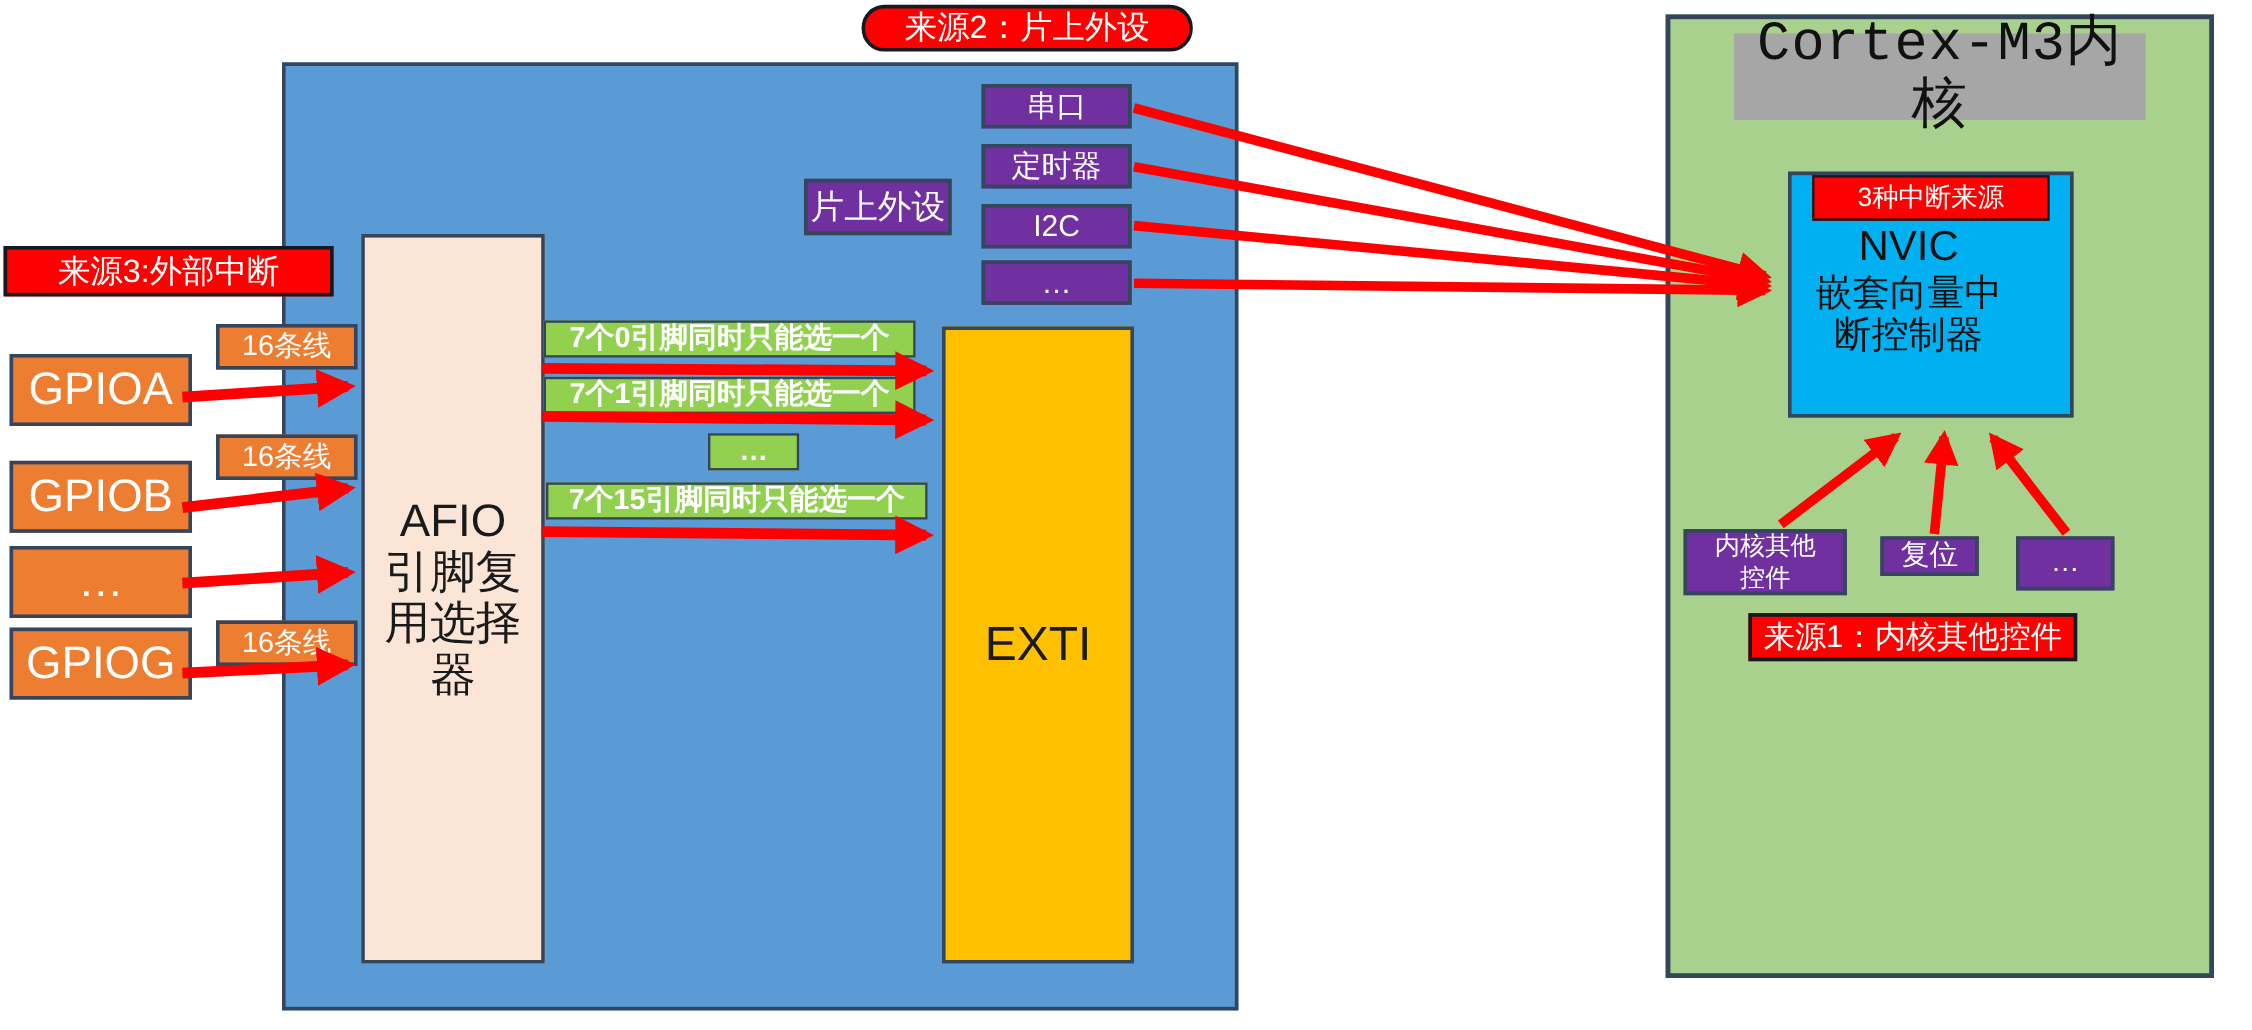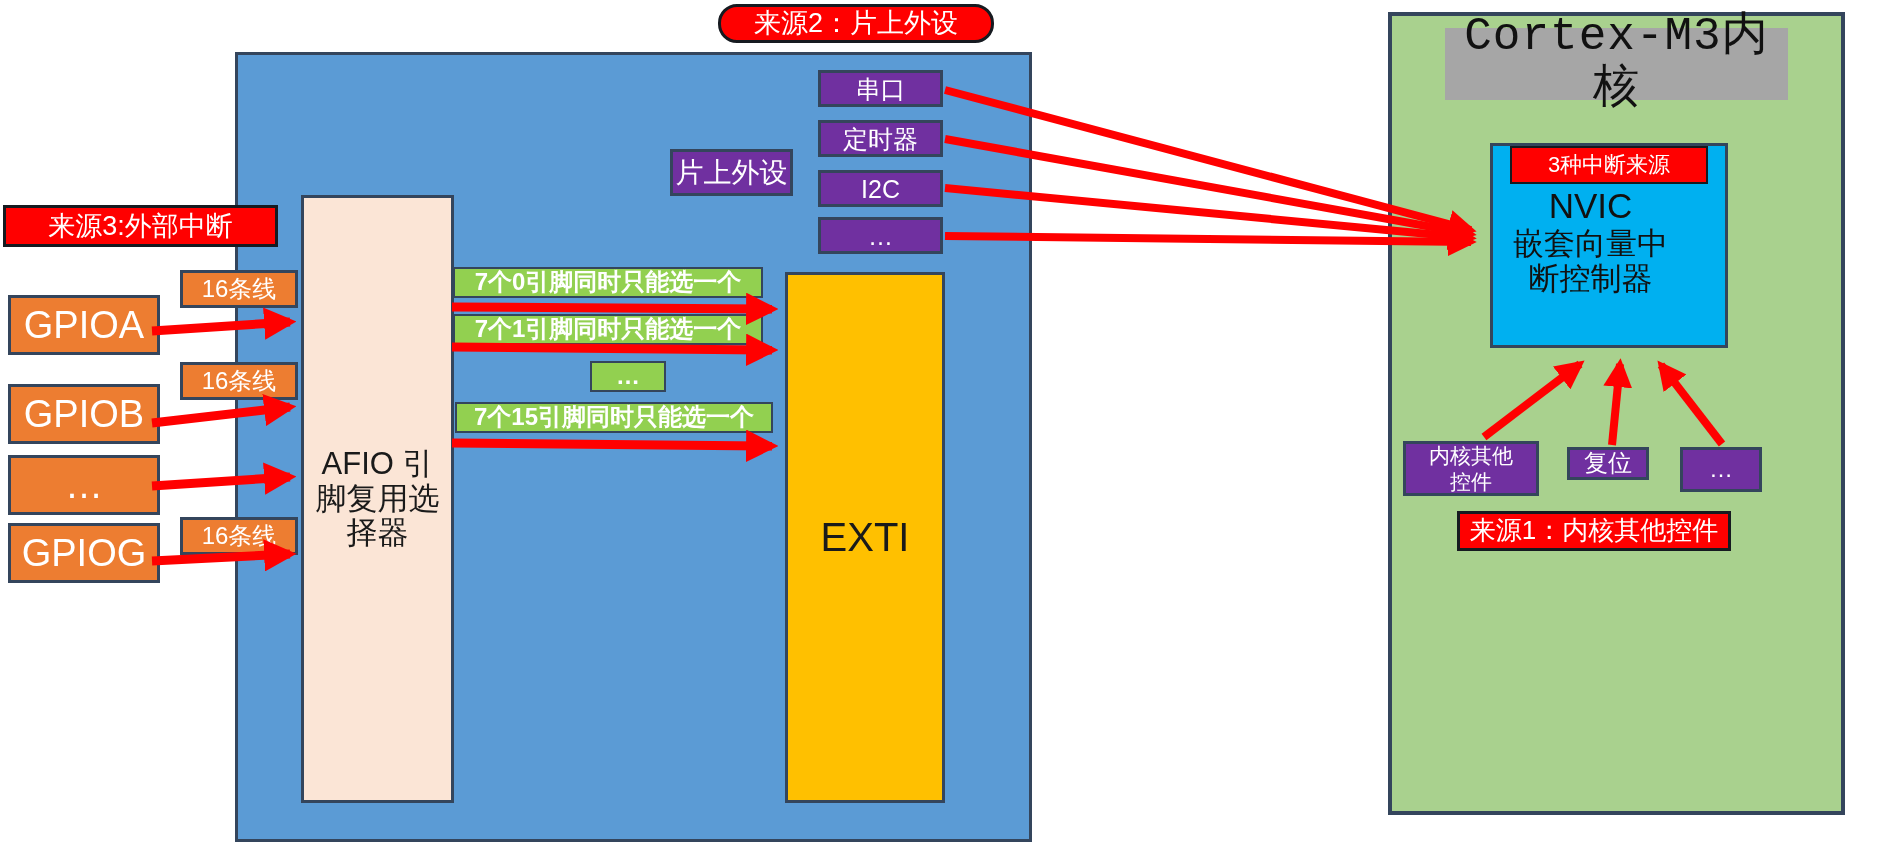--- a/index.html
+++ b/index.html
@@ -63,21 +63,21 @@
 <div class="box orange l16" style="top:270px;">
   <span>16条线</span>
 </div>
 <div class="box orange l16" style="top:362px;">
   <span>16条线</span>
 </div>
 <div class="box orange l16" style="top:517px;">
   <span>16条线</span>
 </div>
 
-<div class="box pink" style="left:301px;top:195px;width:153px;height:608px;font-size:31px;padding:0 8px;">
+<div class="box pink" style="left:301px;top:195px;width:153px;height:608px;font-size:38px;padding:0 8px;">
   <div>
     <span>AFIO</span>
     <span>引脚复用选择器</span>
   </div>
 </div>
 
 <div class="box yellow" style="left:785px;top:272px;width:160px;height:531px;font-size:40px;">
   <span>EXTI</span>
 </div>
 

